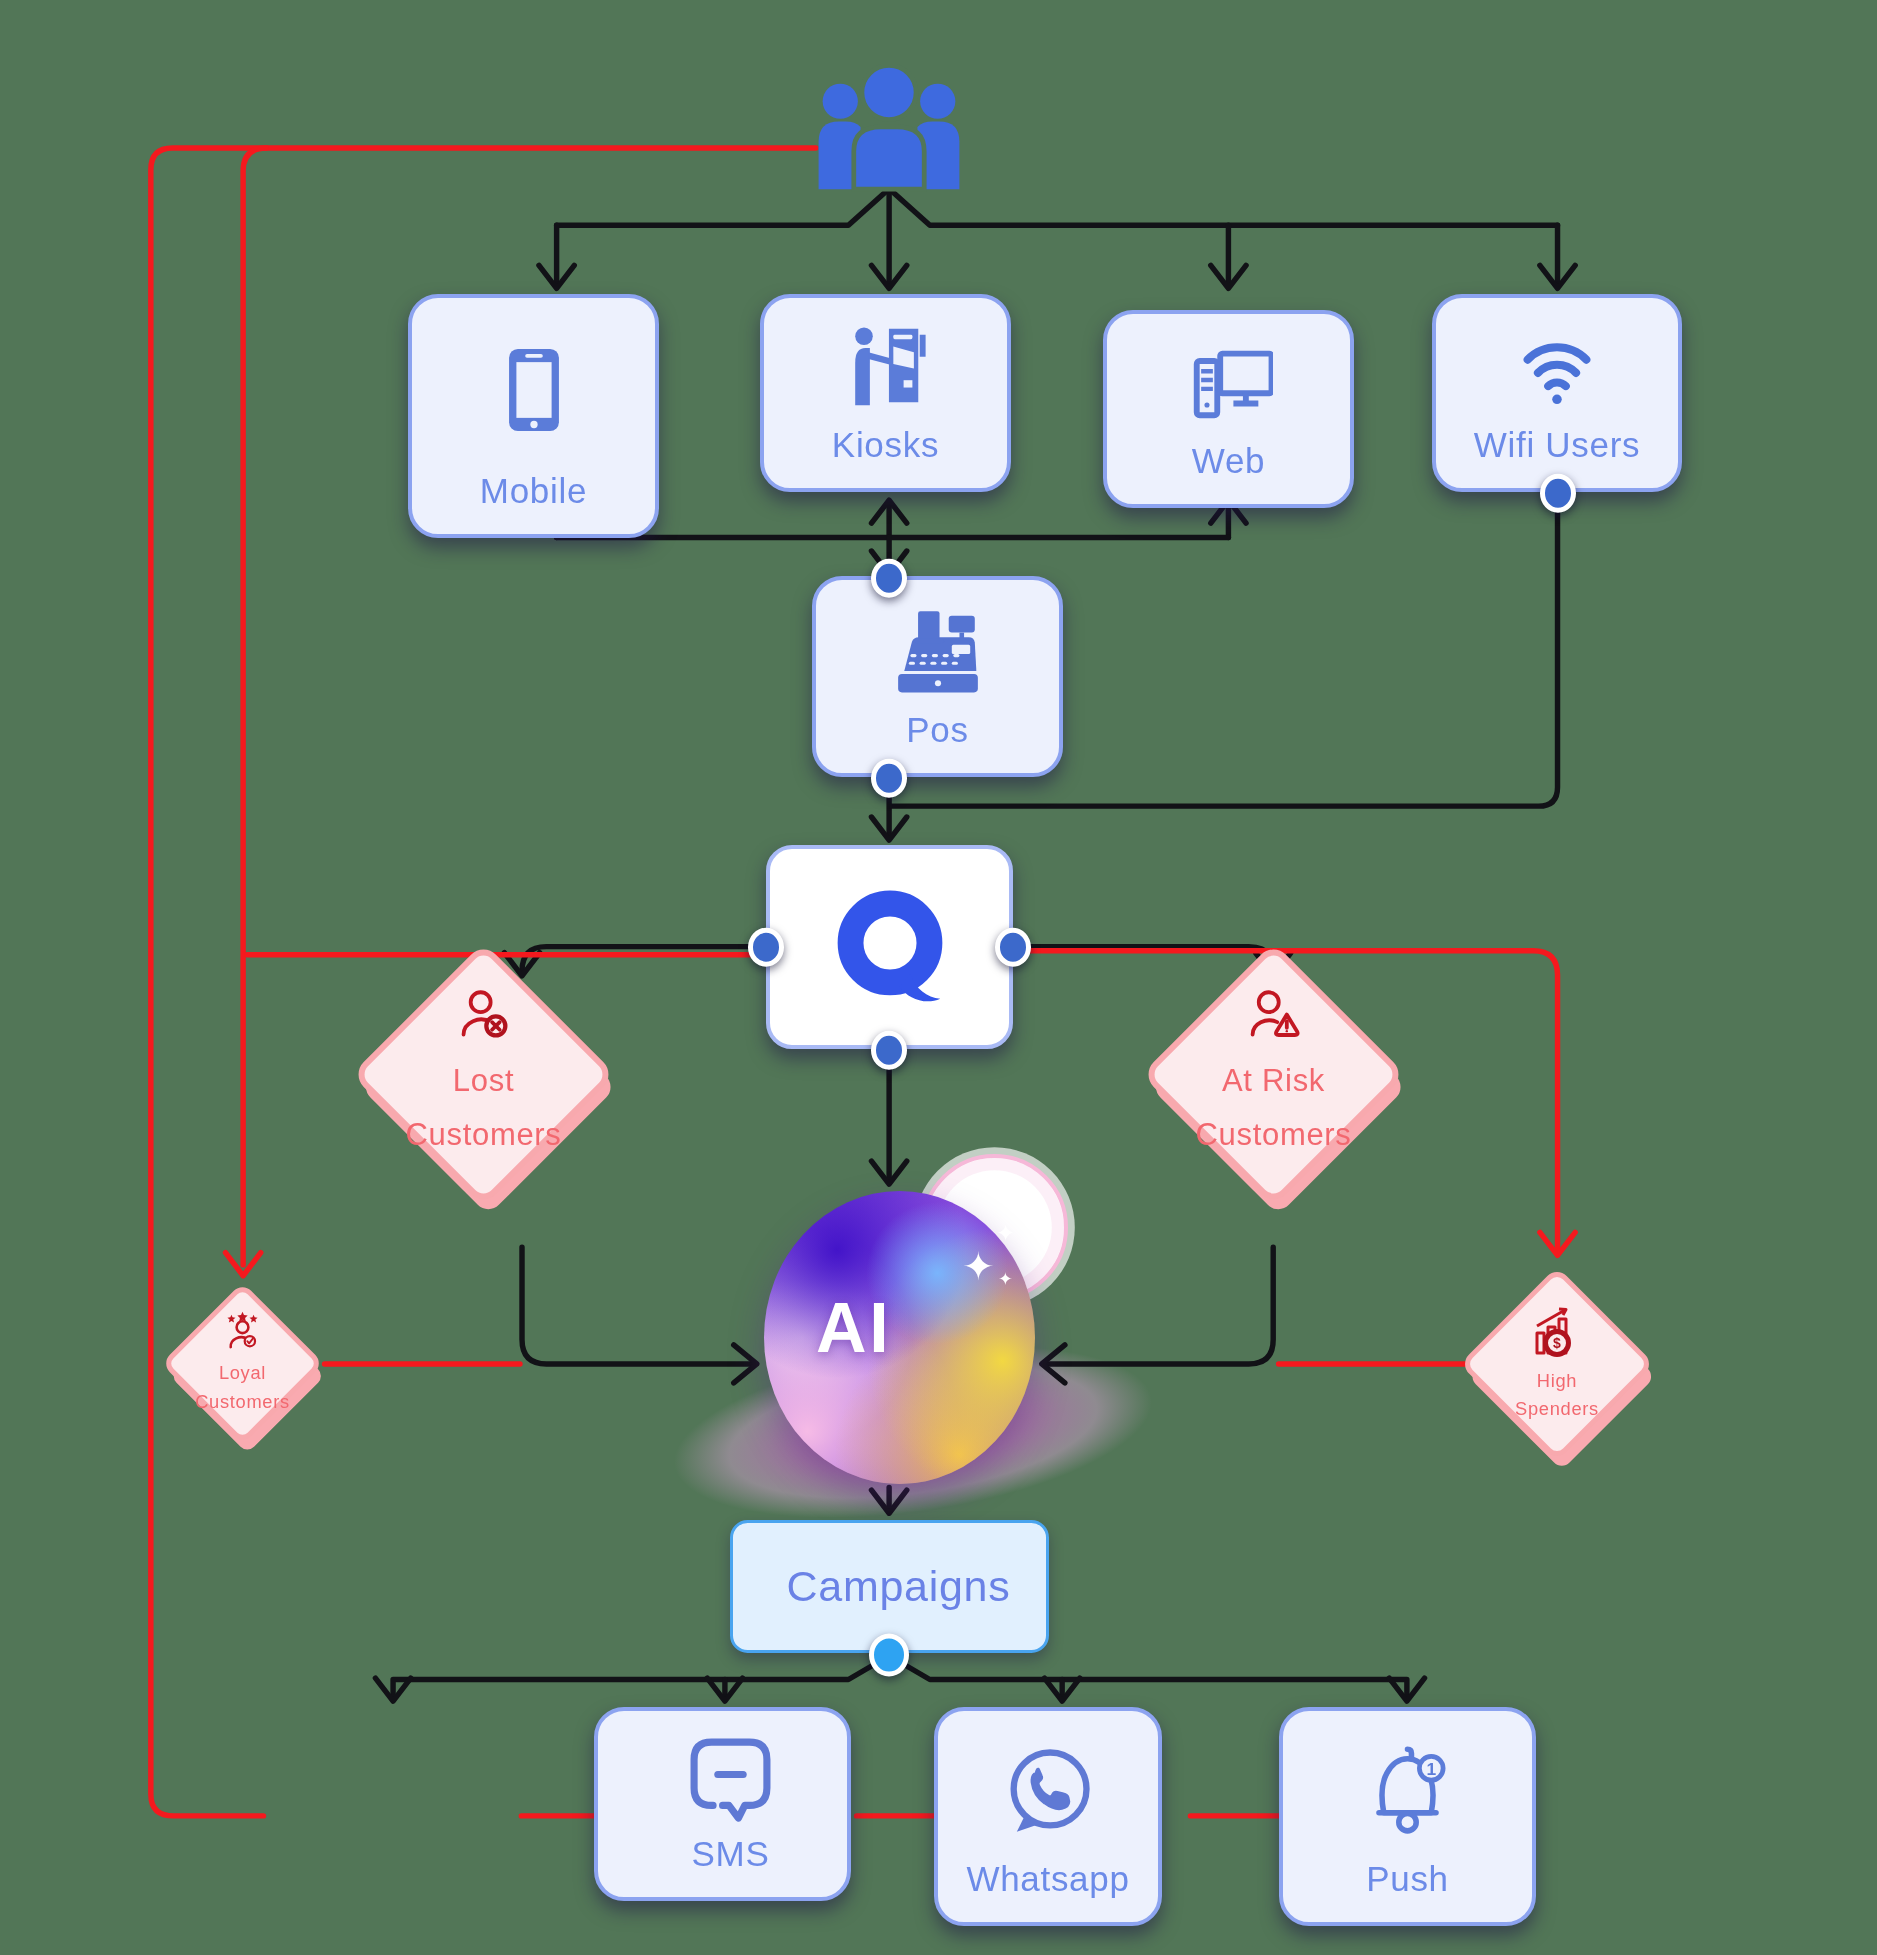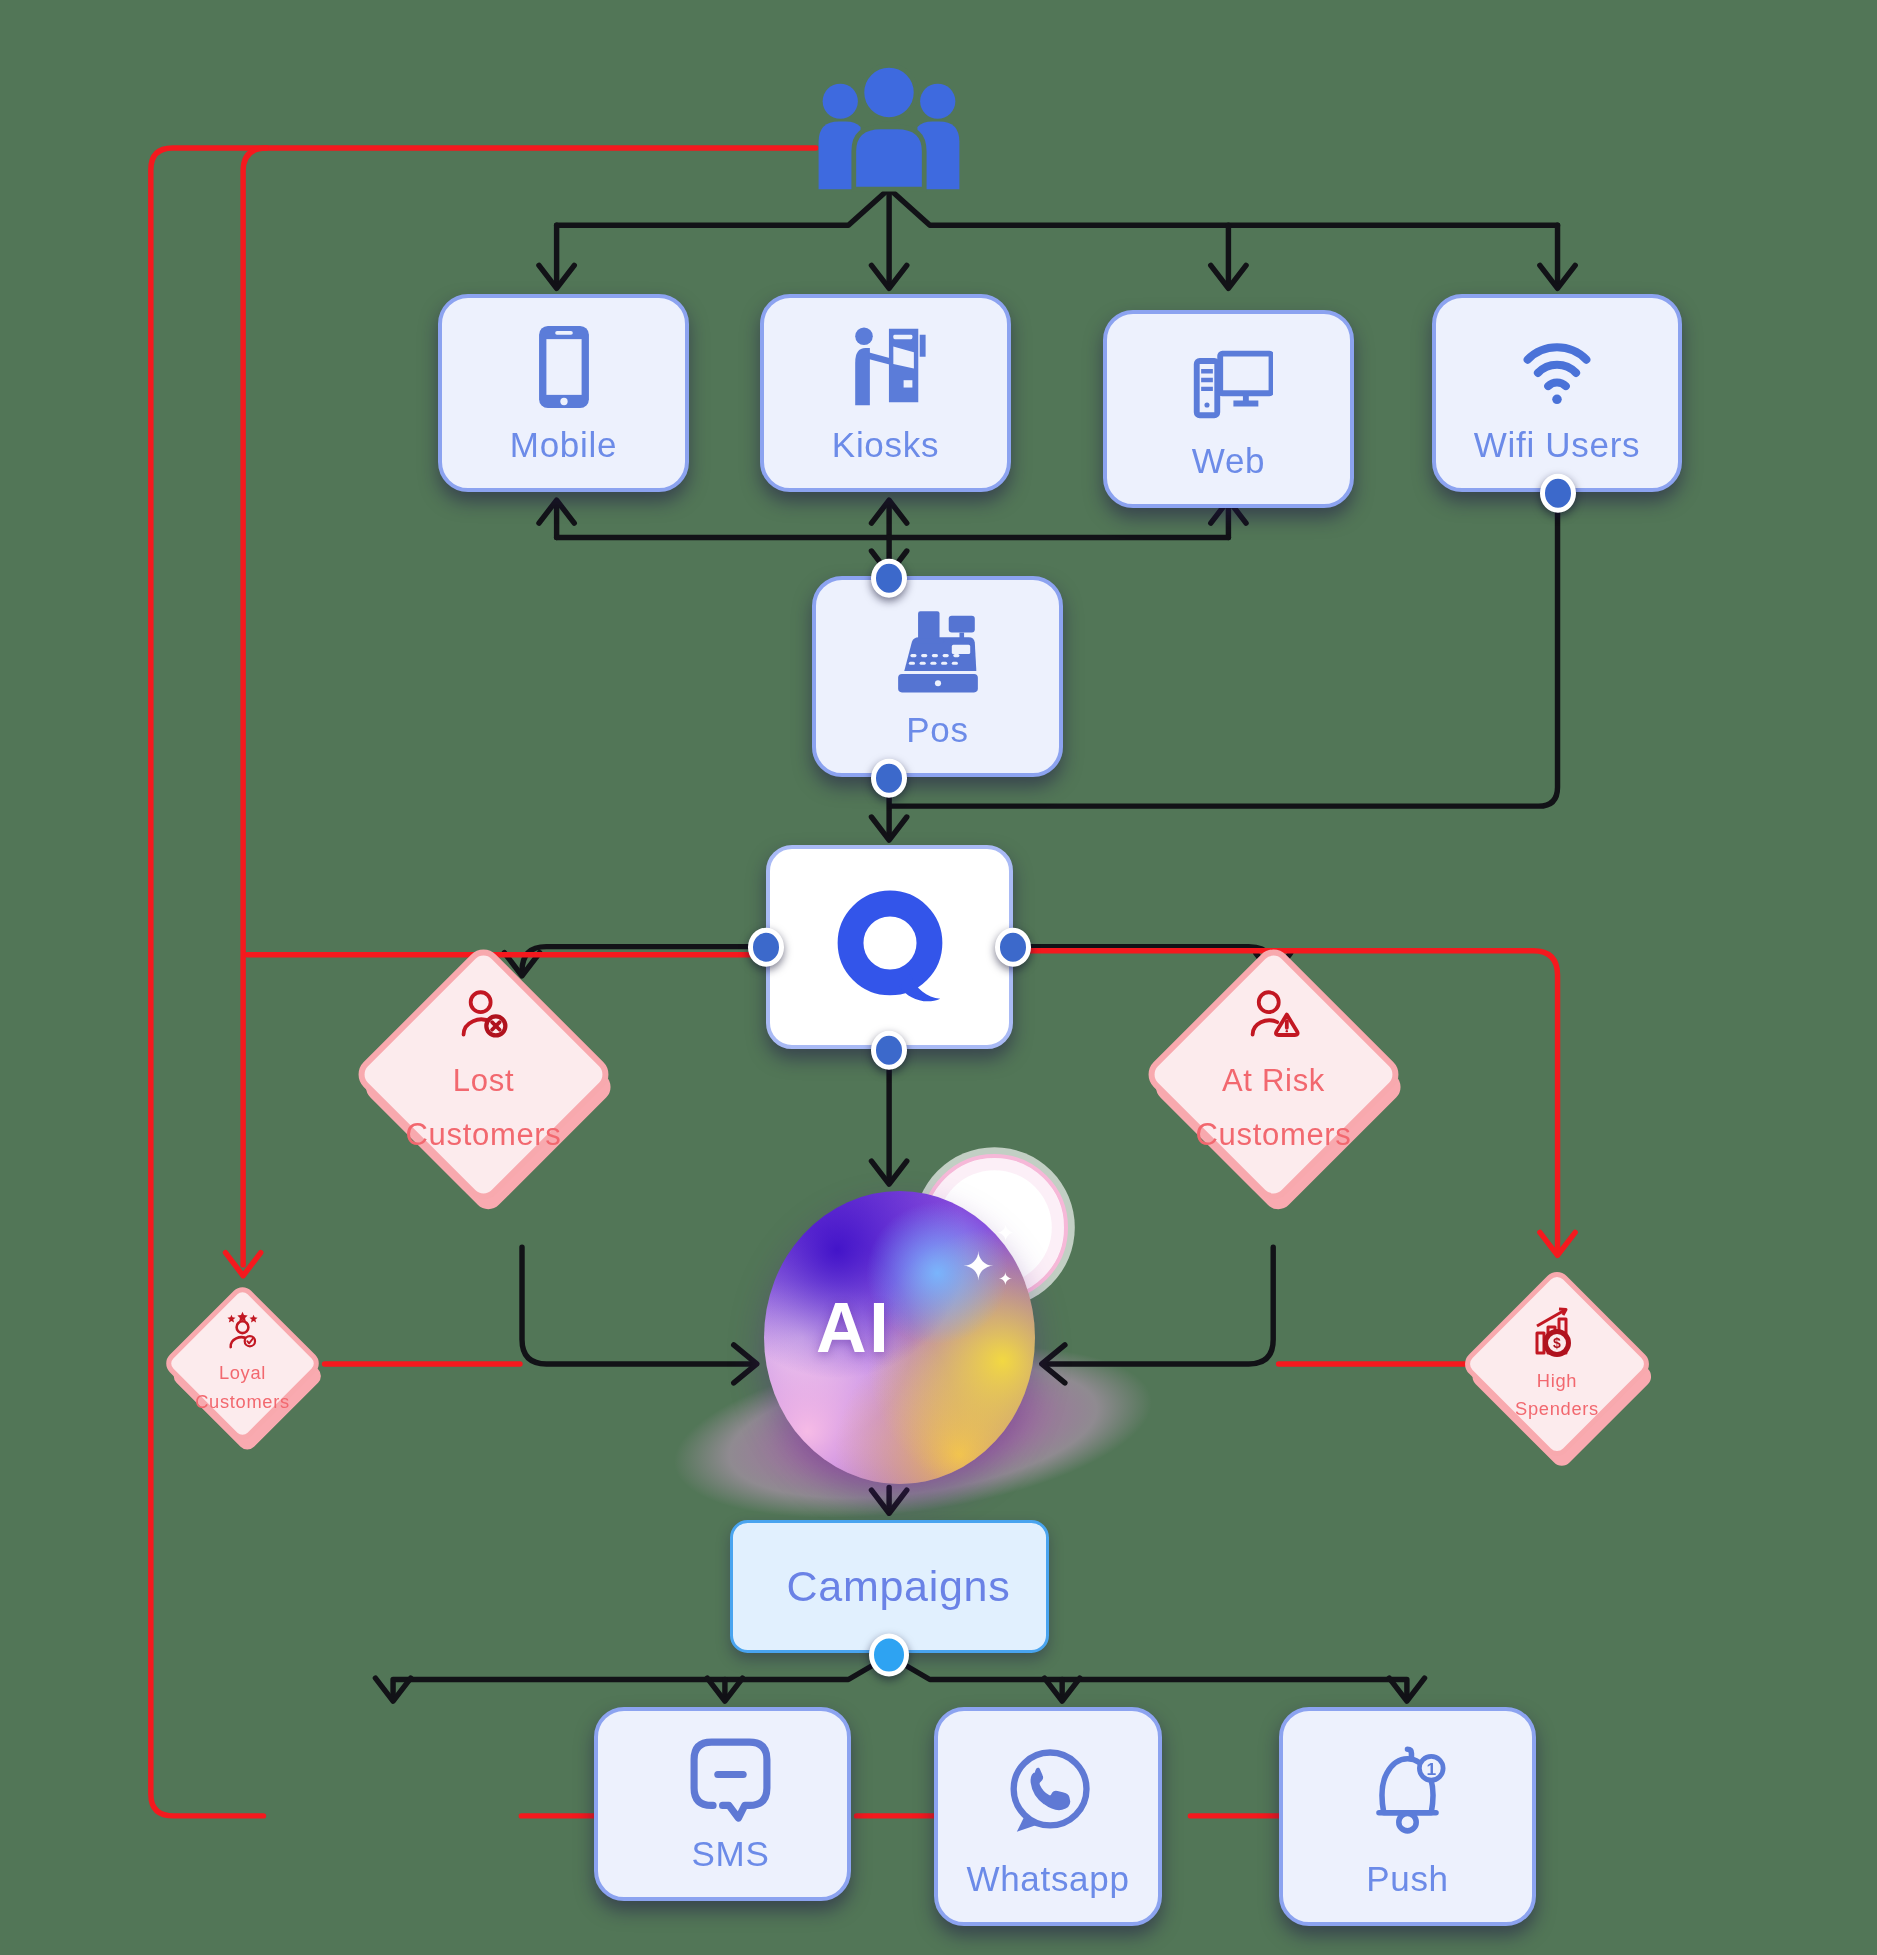--- a/index.html
+++ b/index.html
@@ -174,21 +174,21 @@
         <circle cx="-72" cy="-42" r="26"></circle>
         <path d="M -104 88 V 18 q 0 -30 30 -30 h 10 q 14 0 22 8 v 92 z"></path>
         <circle cx="72" cy="-42" r="26"></circle>
         <path d="M 104 88 V 18 q 0 -30 -30 -30 h -10 q -14 0 -22 8 v 92 z"></path>
         <circle cx="0" cy="-55" r="40" stroke="#527657" stroke-width="7"></circle>
         <path d="M -52 88 V 32 q 0 -36 40 -36 h 24 q 40 0 40 36 v 56 z" stroke="#527657" stroke-width="7"></path>
       </g>
     </svg>
   </div>
 
-  <div class="node" style="left:438px;top:294px;width:251px;height:198px;">
+  <div class="node" style="left:408px;top:294px;width:251px;height:244px;">
     <div class="iconwrap">
       <svg viewBox="-60 -60 120 120" width="88" height="88">
         <rect x="-34" y="-56" width="68" height="112" rx="12" fill="#5B7CD9"></rect>
         <rect x="-24" y="-38" width="48" height="76" fill="#EDF1FD"></rect>
         <rect x="-12" y="-49" width="24" height="5" rx="2.5" fill="#EDF1FD"></rect>
         <circle cx="0" cy="47" r="5" fill="#EDF1FD"></circle>
       </svg>
     </div>
     <div class="node-label">Mobile</div>
   </div>

